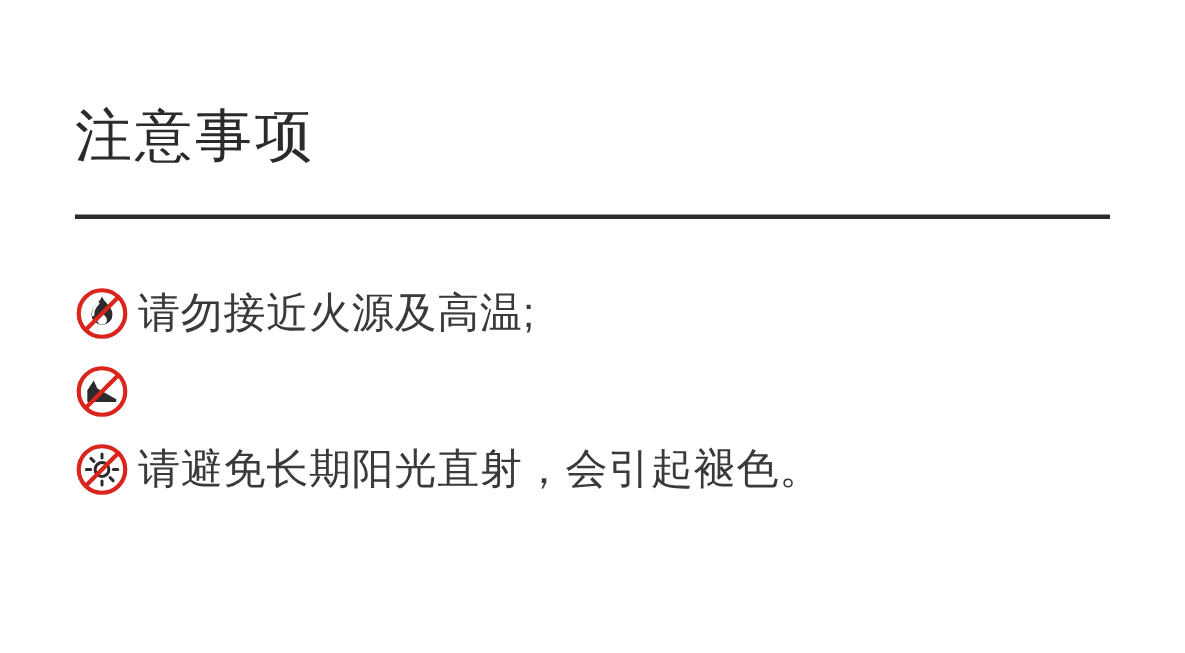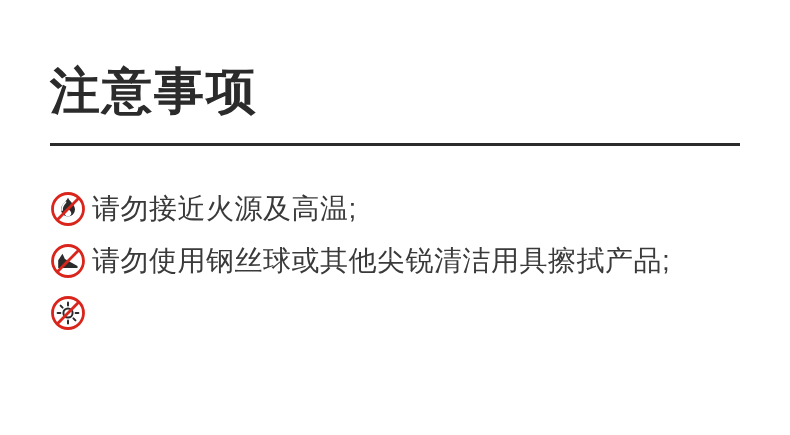--- a/index.html
+++ b/index.html
@@ -13,23 +13,23 @@
     position:relative;
     width:790px;height:435px;
     background:var(--bg);
     font-family:"Liberation Sans","DejaVu Sans",sans-serif;
     overflow:hidden;
     box-sizing:border-box;
     padding:71px 50px 0 50px;
   }
   .page-title{
     margin:0;
-    font-size:50px;
+    font-size:38px;
     line-height:40px;
-    font-weight:700;
+    font-weight:400;
     color:var(--ink);
     letter-spacing:2px;
   }
   .title-divider{
     width:690px;height:3px;
     background:var(--ink);
     margin-top:32px;
     border:none;
   }
   .precaution-list{
@@ -82,35 +82,35 @@
       <span class="precaution-text">请勿接近火源及高温;</span>
     </li>
 
 
     <li class="precaution-item">
       <svg class="prohibit-icon" viewBox="0 0 36 36" width="36" height="36" aria-hidden="true">
         <path class="glyph" d="M8.2 25v-7.8l4.3-6.5 2.4 5.3 12.6 7.1V25z"></path>
         <circle class="ban" cx="18" cy="18" r="15.5" stroke-width="2.8"></circle>
         <line class="ban" x1="28.6" y1="7.3" x2="7.4" y2="28.7" stroke-width="2.8"></line>
       </svg>
-      <span class="precaution-text">请勿使用钢丝球或其他尖锐清洁用具擦拭产品;</span>
     </li>
 
     <li class="precaution-item">
       <svg class="prohibit-icon" viewBox="0 0 36 36" width="36" height="36" aria-hidden="true">
         <g class="glyph-stroke" stroke-width="2" stroke-linecap="round">
           <circle cx="18" cy="18" r="4.6"></circle>
           <line x1="18" y1="7.6" x2="18" y2="10.4"></line>
           <line x1="18" y1="25.6" x2="18" y2="28.4"></line>
           <line x1="7.6" y1="18" x2="10.4" y2="18"></line>
           <line x1="25.6" y1="18" x2="28.4" y2="18"></line>
           <line x1="10.6" y1="10.6" x2="12.6" y2="12.6"></line>
           <line x1="23.4" y1="23.4" x2="25.4" y2="25.4"></line>
           <line x1="25.4" y1="10.6" x2="23.4" y2="12.6"></line>
           <line x1="12.6" y1="23.4" x2="10.6" y2="25.4"></line>
         </g>
         <circle class="ban" cx="18" cy="18" r="15.5" stroke-width="2.8"></circle>
         <line class="ban" x1="28.6" y1="7.3" x2="7.4" y2="28.7" stroke-width="2.8"></line>
       </svg>
+      <span class="precaution-text">请避免长期阳光直射，会引起褪色。</span>
     </li>
 
   </ul>
 </div>
 
 </body></html>

